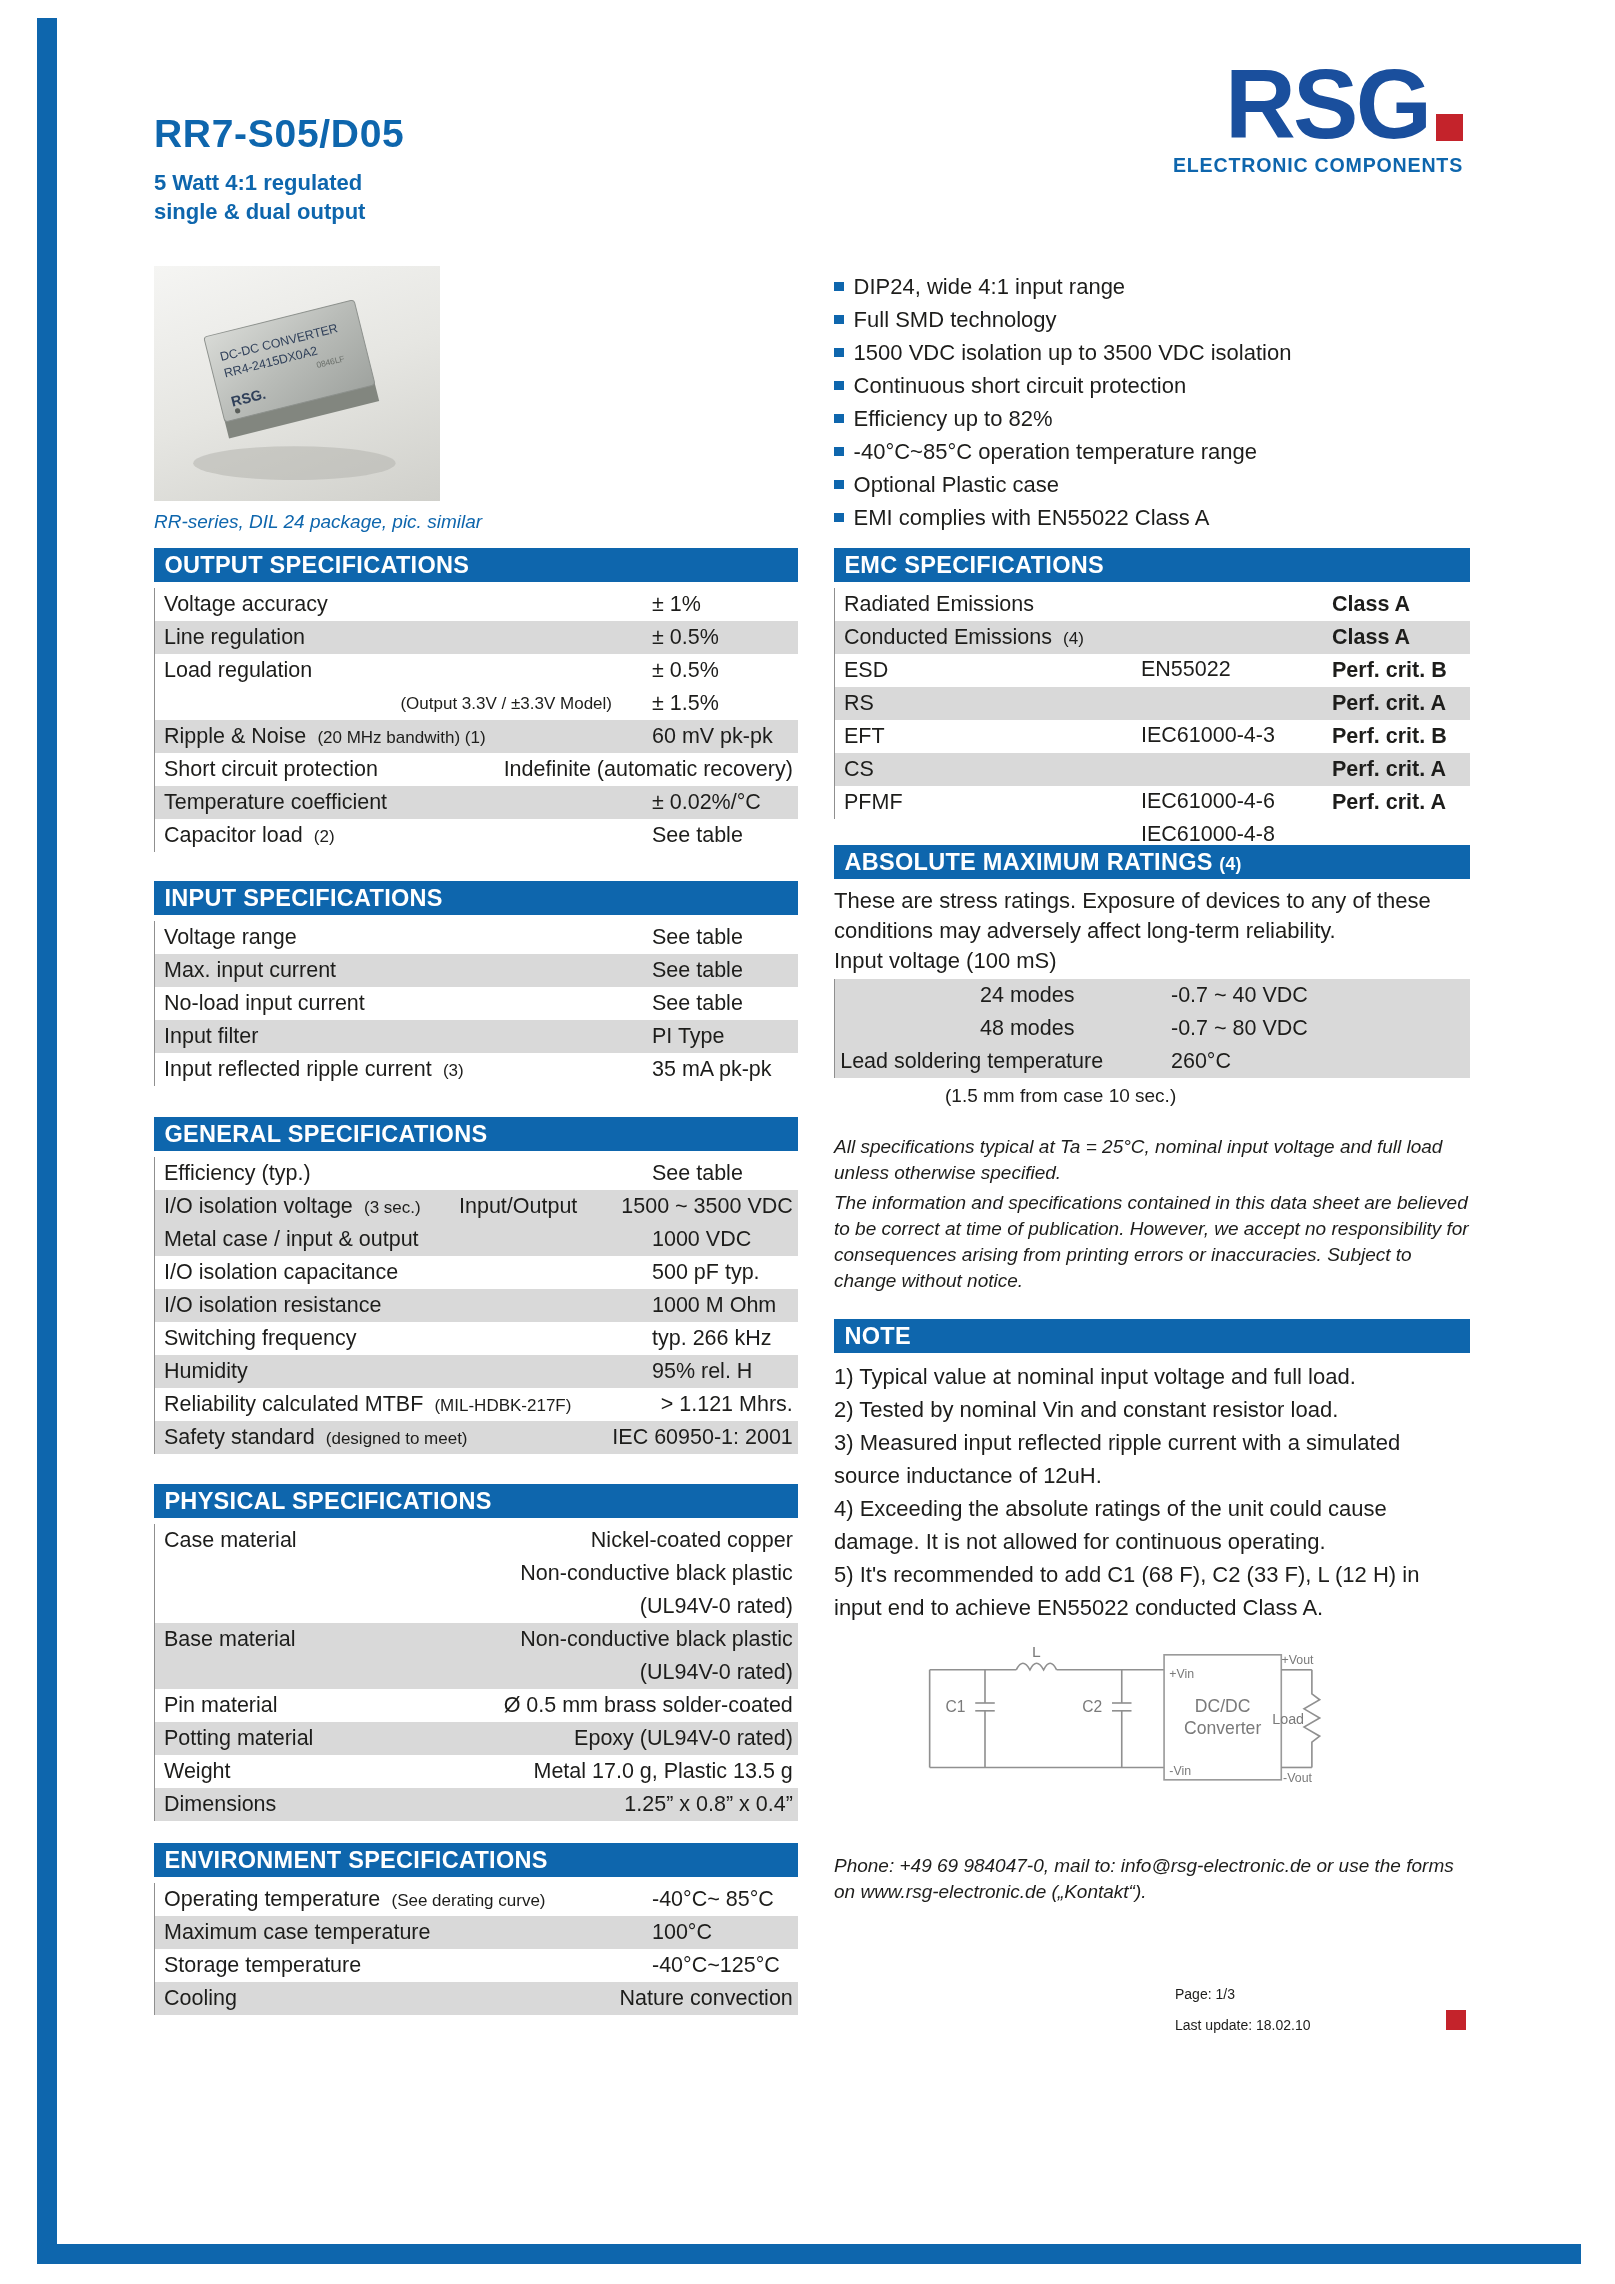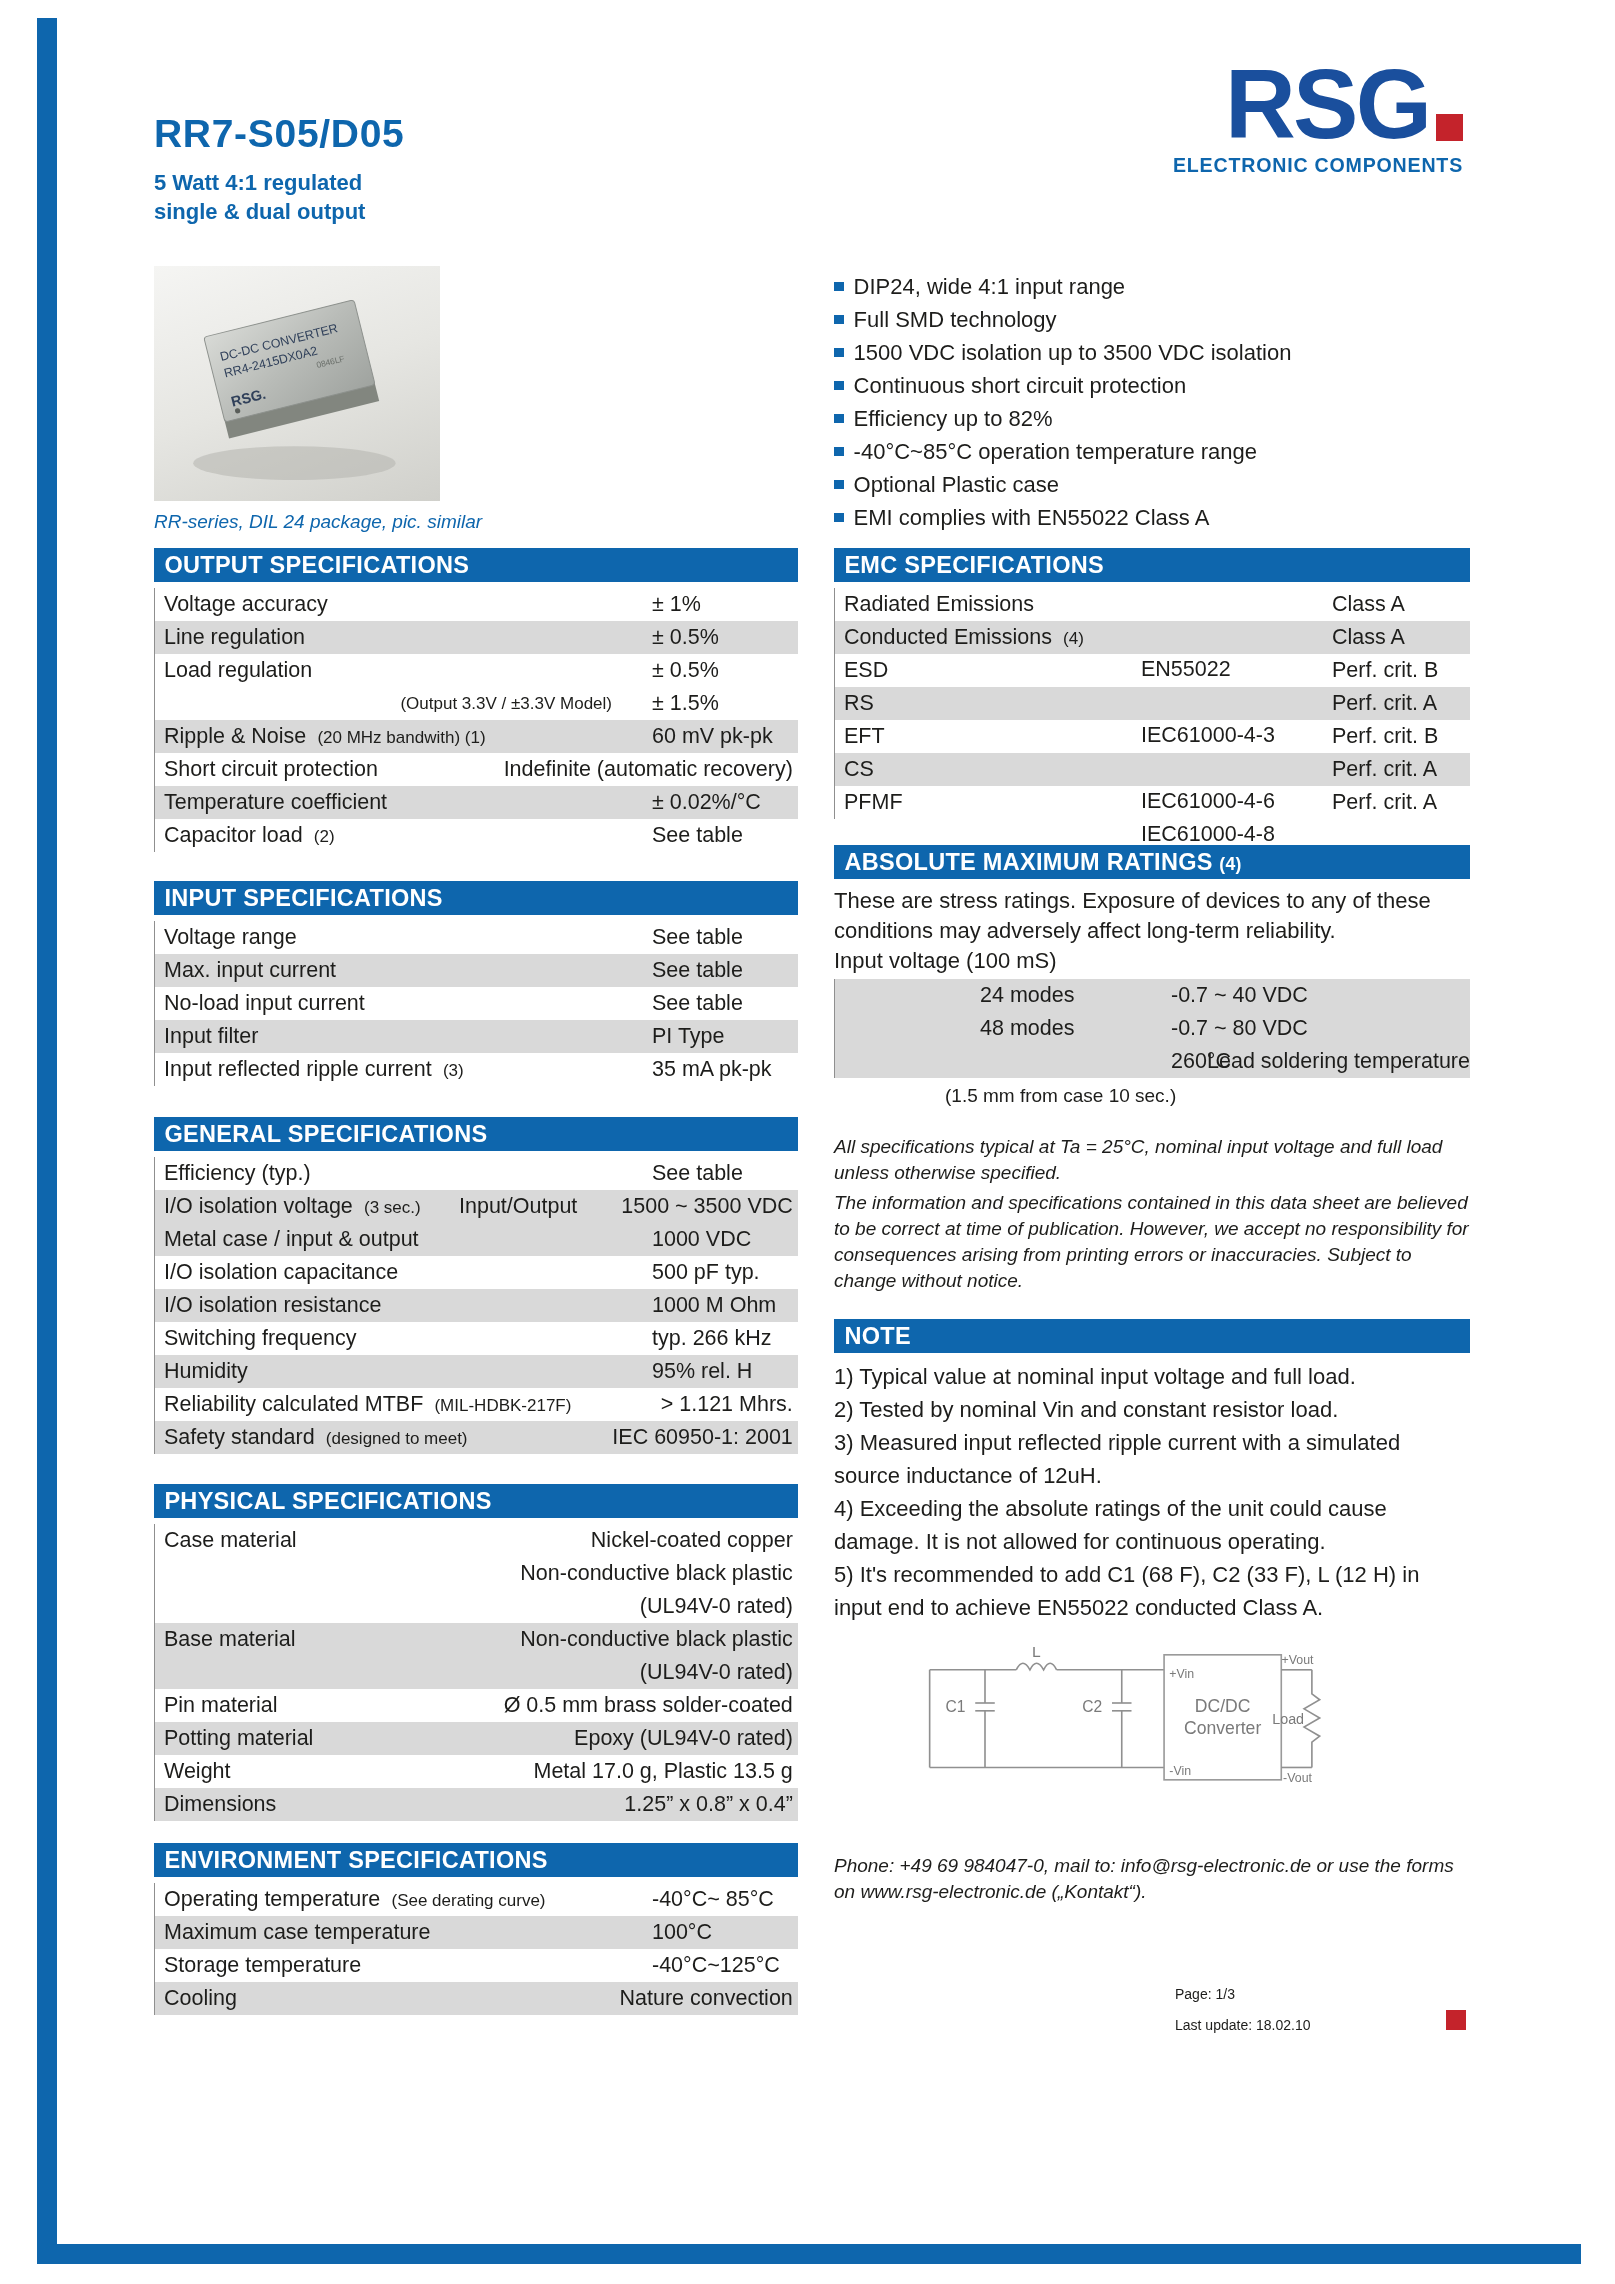--- a/index.html
+++ b/index.html
@@ -47,26 +47,26 @@
   .sec-hd .hd-sm{font-size:17.6px;margin-left:6.5px;}
   .rows{margin-top:5.9px;border-left:1.3px solid #8f8f8f;}
   .row{position:relative;height:33px;line-height:33px;font-size:21.5px;padding-left:9px;white-space:nowrap;}
   .row.g{background:var(--gray);}
   .sm{font-size:17px;margin-left:5.2px;}
   .sm.pre{position:absolute;right:186px;margin:0;}
   .mid{position:absolute;left:304px;}
   .val{position:absolute;left:497px;top:0;}
   .val.r{left:auto;right:5.2px;}
   .std{position:absolute;left:306px;top:0;margin-top:32px;}
-  .crit{position:absolute;left:497px;top:0;}
+  .crit{position:absolute;left:497px;top:0;font-weight:bold;}
 
   
   .abs-intro,.abs-intro2{font-size:22px;line-height:30px;}
   .abs-intro{margin-top:6.5px;}
-  .absrows{margin-top:3.9px;border-left:1.3px solid #8f8f8f;text-align:right;}
+  .absrows{margin-top:3.9px;border-left:1.3px solid #8f8f8f;}
   .absrow{position:relative;height:33px;line-height:33px;font-size:21.5px;background:var(--gray);}
   .absrow .ind{position:absolute;left:145px;}
   .absrow .plain{padding-left:5.2px;display:inline-block;}
   .absrow .aval{position:absolute;left:336px;}
   .abs-foot{font-size:19px;margin-top:6.5px;padding-left:111px;}
 
   
   .disclaimer{position:absolute;left:834px;top:1134px;width:645px;font-size:19px;font-style:italic;line-height:26px;}
   .disclaimer p+p{margin-top:3.9px;}
   .contact{position:absolute;left:834px;top:1853px;width:645px;font-size:19px;font-style:italic;line-height:26px;}

